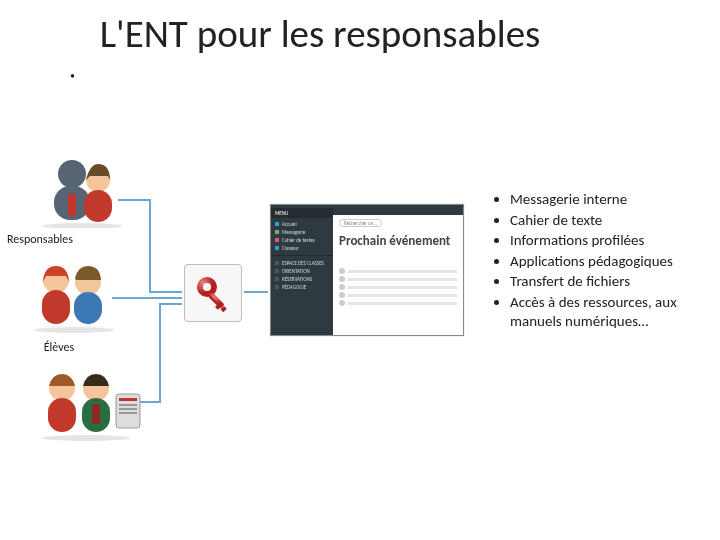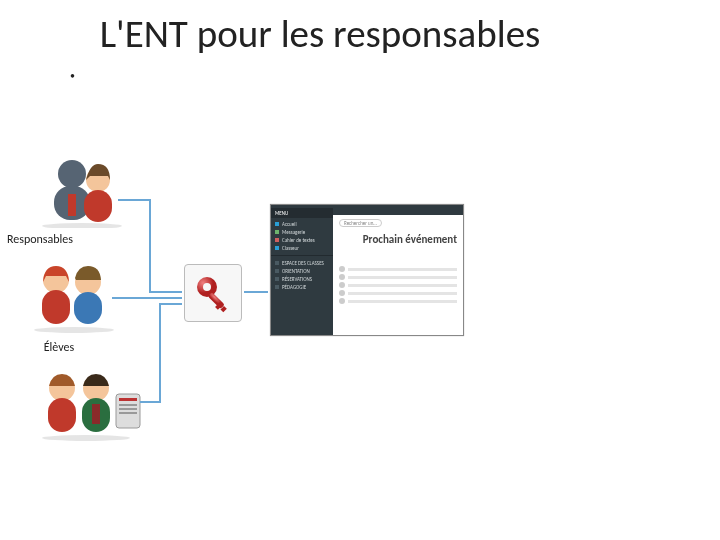--- a/index.html
+++ b/index.html
@@ -88,21 +88,21 @@
   .app-side .row .sq { width:4px; height:4px; background:#4a5a62;}
   .app-side .row.b .sq{ background:#2a9fd6;}
   .app-side .row.g .sq{ background:#6db56d;}
   .app-side .row.r .sq{ background:#d06060;}
   .app-side .sep { height:1px; background:#222a2f; margin:3px 0;}
   .app-main {
     flex:1; background:#fff; padding:4px 6px; position:relative;
   }
   .app-main .topbar { height:10px; background:#2f3a40; margin:-4px -6px 4px; }
   .app-main .pill { display:inline-block; border:1px solid #ccc; border-radius:6px; padding:0 4px; font-size:5px; color:#888;}
-  .app-main h4 { font-size:11px; margin:6px 0 20px; color:#444; font-weight:600;text-align:right;}
+  .app-main h4 { font-size:13px; margin:6px 0 20px; color:#444; font-weight:600;}
   .app-main .urow { display:flex; gap:3px; align-items:center; margin:2px 0;}
   .app-main .urow .c { width:6px;height:6px;border-radius:50%;background:#ccc;}
   .app-main .urow .ln{ flex:1; height:3px; background:#e4e4e4;}
 
   
   .features {
     position: absolute;
     left: 490px; top: 108px;
     width: 220px;
     font-size: 15px;
@@ -253,14 +253,24 @@
           <span class="c"></span>
           <span class="ln"></span>
         </div>
       <div class="urow">
           <span class="c"></span>
           <span class="ln"></span>
         </div>
     </div>
   </div>
 
+  <div class="features">
+    <ul>
+      <li>Messagerie interne</li>
+      <li>Cahier de texte</li>
+      <li>Informations profilées</li>
+      <li>Applications pédagogiques</li>
+      <li>Transfert de fichiers</li>
+      <li>Accès à des ressources, aux manuels numériques…</li>
+    </ul>
+  </div>
 
 </div>
 
 </body></html>

